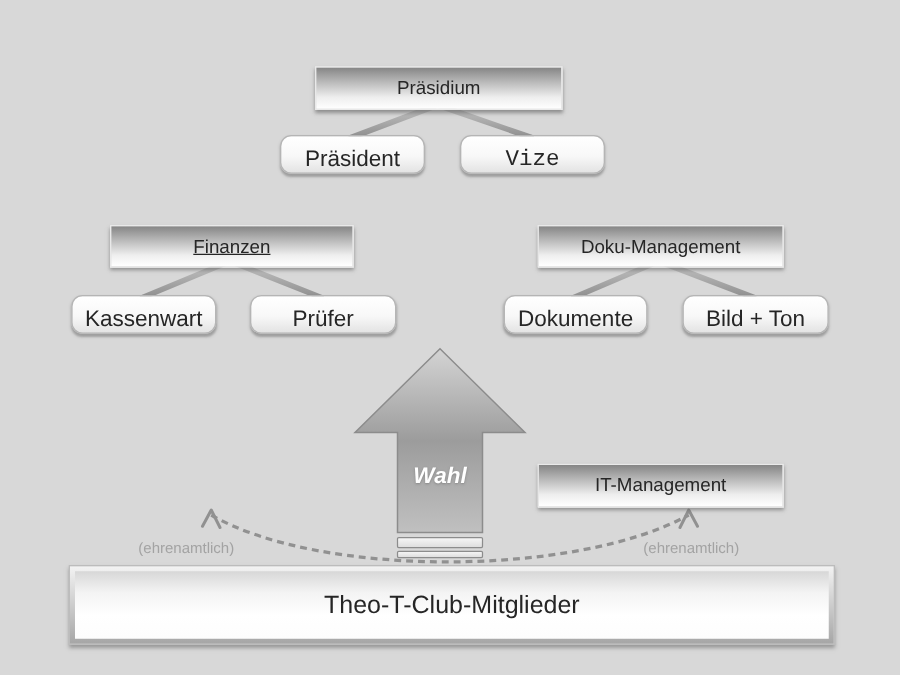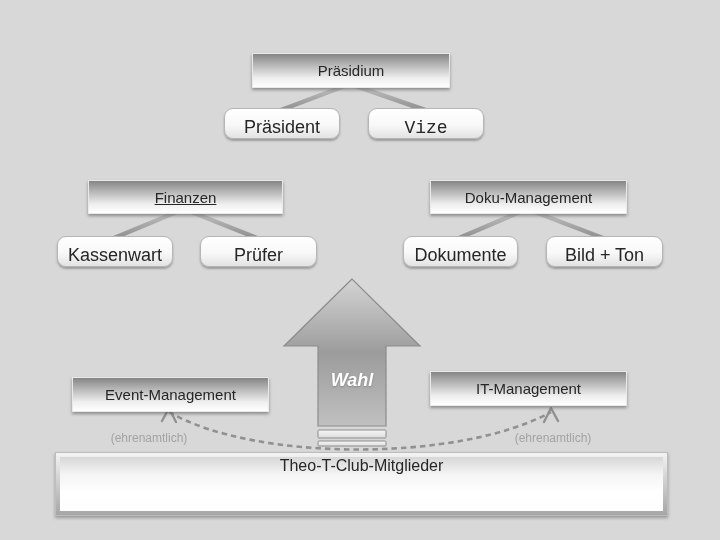--- a/index.html
+++ b/index.html
@@ -27,22 +27,22 @@
     box-shadow:0 2px 2px rgba(100,100,100,.5);
   }
   .base {
     position:absolute; z-index:2; box-sizing:border-box;
     background:linear-gradient(180deg,#f3f3f3 0%,#a6a6a6 100%);
     border:1px solid #bcbcbc; padding:4px;
     box-shadow:0 2px 3px rgba(90,90,90,.5);
   }
   .base-inner {
     width:100%; height:100%;
-    display:flex; justify-content:center;
-    font-size:16px; color:#262626;
+    display:flex; align-items:center; justify-content:center;
+    font-size:20px; color:#262626;
     background:linear-gradient(180deg,#d7d7d7 0%,#f4f4f4 32%,#ffffff 65%,#fdfdfd 100%);
   }
   .wahl {
     position:absolute; z-index:2;
     left:310px; top:358px; width:84px; text-align:center;
     font-size:18px; font-weight:bold; font-style:italic; color:#ffffff;
     text-shadow:0 1px 2px rgba(60,60,60,.35);
     margin-top:12px;
   }
   .note {
@@ -130,23 +130,20 @@
   </div>
   <div class="pill b-dokumente">
     <span>Dokumente</span>
   </div>
   <div class="pill b-bildton">
     <span>Bild + Ton</span>
   </div>
 
   <div class="wahl">Wahl</div>
 
-  <div class="hdr b-event">
-    <span>Event-Management</span>
-  </div>
   <div class="hdr b-it">
     <span>IT-Management</span>
   </div>
   <div class="note n-left">(ehrenamtlich)</div>
   <div class="note n-right">(ehrenamtlich)</div>
 
   <div class="base b-base">
     <div class="base-inner">
       <span>Theo-T-Club-Mitglieder</span>
     </div>

